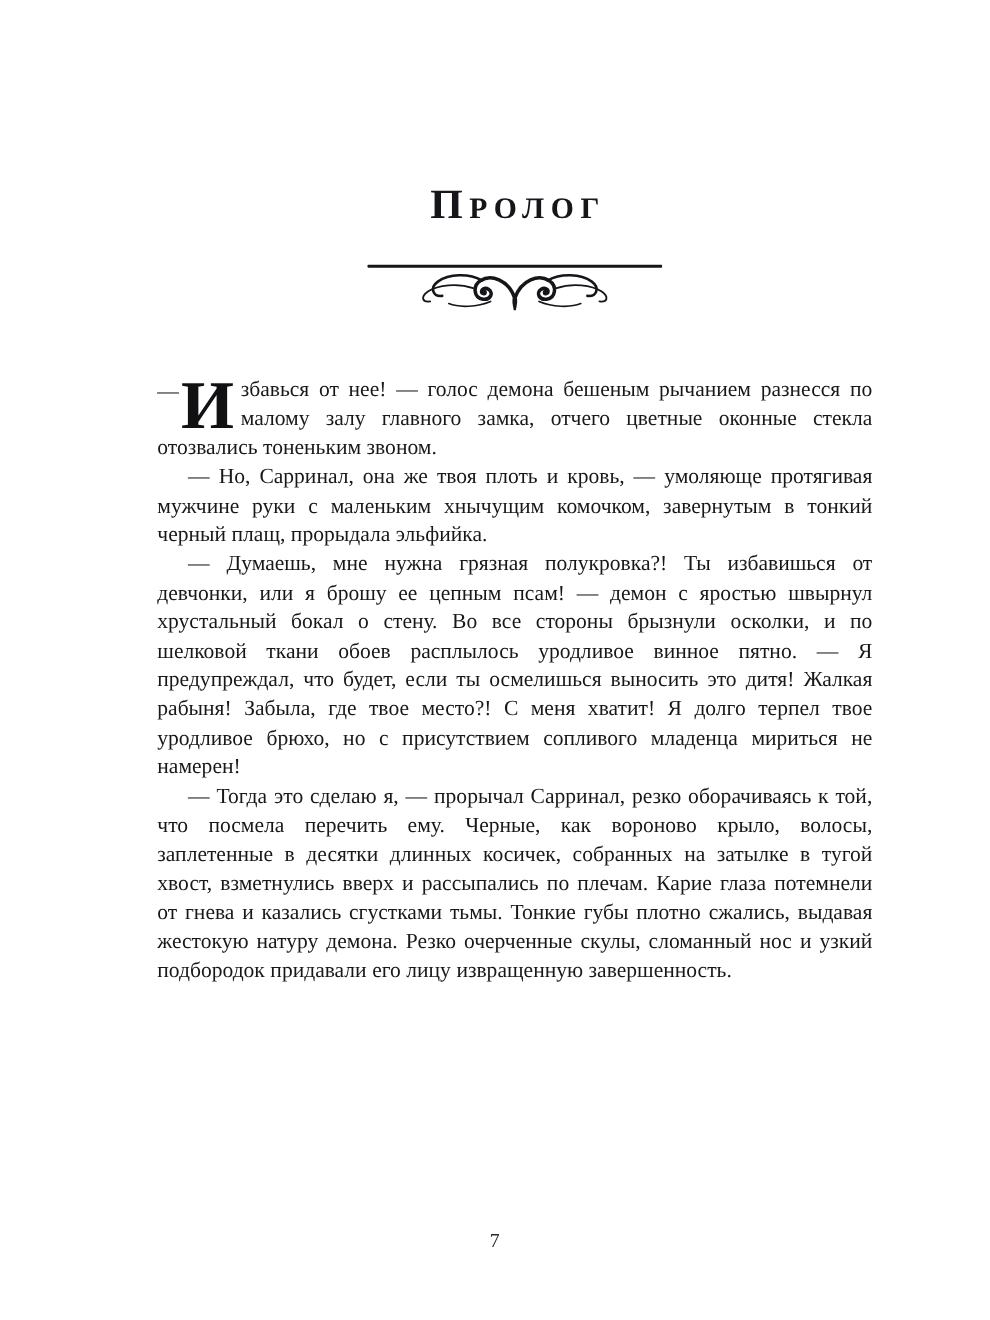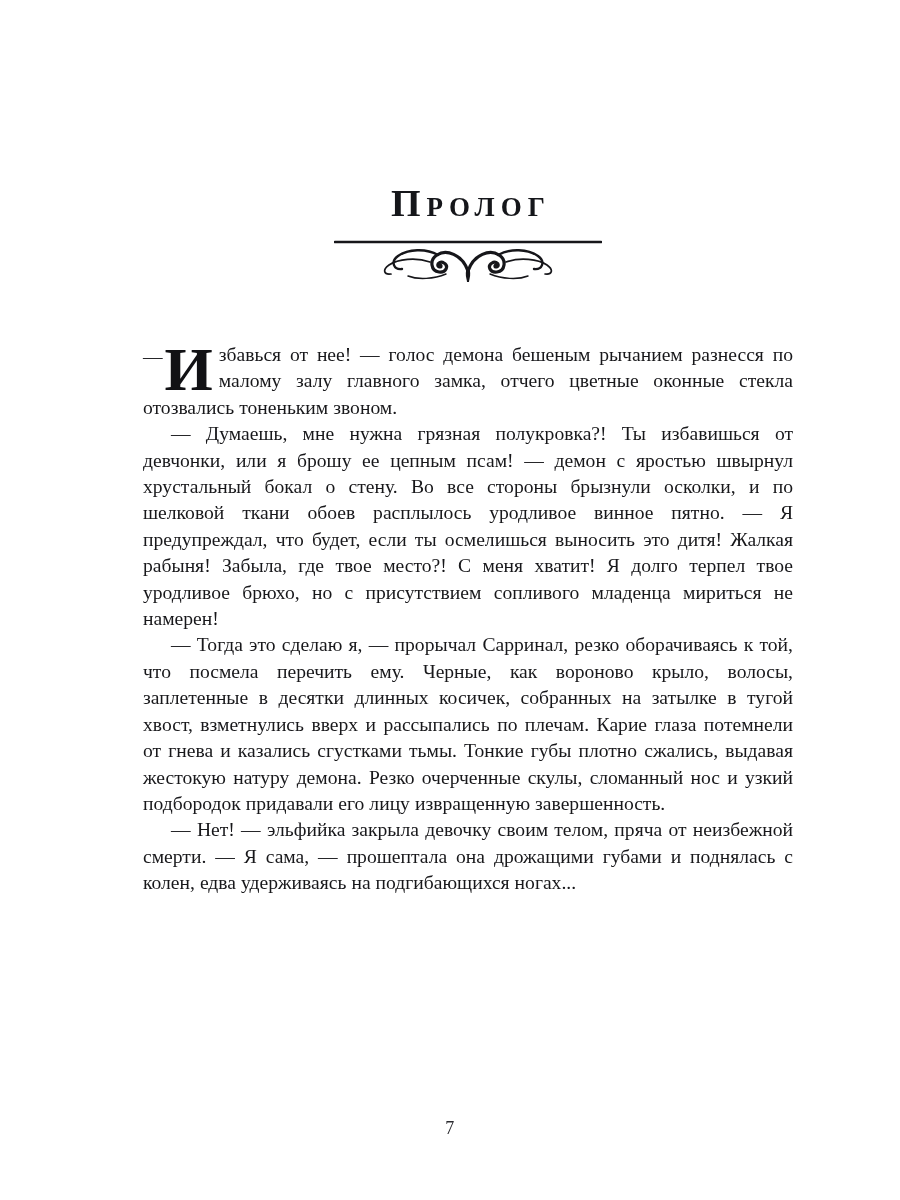--- a/index.html
+++ b/index.html
@@ -16,21 +16,21 @@
     overflow: hidden;
     font-family: "Liberation Serif", "DejaVu Serif", serif;
     color: #1a1a1a;
     box-sizing: border-box;
   }
 
   
   .chapter-head {
     position: absolute;
     left: 143px;
-    top: 184px;
+    top: 167px;
     width: 650px;
     text-align: center;
   }
   .chapter-title {
     font-family: "Liberation Serif", "DejaVu Serif", serif;
     font-weight: bold;
     font-size: 38px;
     line-height: 1.05;
     letter-spacing: 6px;
     color: #15161a;
@@ -148,25 +148,25 @@
 
   <div class="body-text">
 
     <p class="para first">
       <span class="dropcap-wrap">
         <span class="dropcap-dash">—</span>
         <span class="dropcap">И</span>
       </span><span>збавься от нее! — голос демона бешеным рычанием разнесся по малому залу главного замка, отчего цветные оконные стекла отозвались тоненьким звоном.</span>
     </p>
 
+    <p class="para">— Но, Сарринал, она же твоя плоть и кровь, — умоляюще протягивая мужчине руки с маленьким хнычущим комочком, завернутым в тонкий черный плащ, прорыдала эльфийка.</p>
 
     <p class="para">— Думаешь, мне нужна грязная полукровка?! Ты избавишься от девчонки, или я брошу ее цепным псам! — демон с яростью швырнул хрустальный бокал о стену. Во все стороны брызнули осколки, и по шелковой ткани обоев расплылось уродливое винное пятно. — Я предупреждал, что будет, если ты осмелишься выносить это дитя! Жалкая рабыня! Забыла, где твое место?! С меня хватит! Я долго терпел твое уродливое брюхо, но с присутствием сопливого младенца мириться не намерен!</p>
 
 
     <p class="para">— Тогда это сделаю я, — прорычал Сарринал, резко оборачиваясь к той, что посмела перечить ему. Черные, как вороново крыло, волосы, заплетенные в десятки длинных косичек, собранных на затылке в тугой хвост, взметнулись вверх и рассыпались по плечам. Карие глаза потемнели от гнева и казались сгустками тьмы. Тонкие губы плотно сжались, выдавая жестокую натуру демона. Резко очерченные скулы, сломанный нос и узкий подбородок придавали его лицу извращенную завершенность.</p>
 
-    <p class="para">— Нет! — эльфийка закрыла девочку своим телом, пряча от неизбежной смерти. — Я сама, — прошептала она дрожащими губами и поднялась с колен, едва удерживаясь на подгибающихся ногах...</p>
 
   </div>
 
   <div class="page-number">7</div>
 
 </div>
 
 </body></html>

